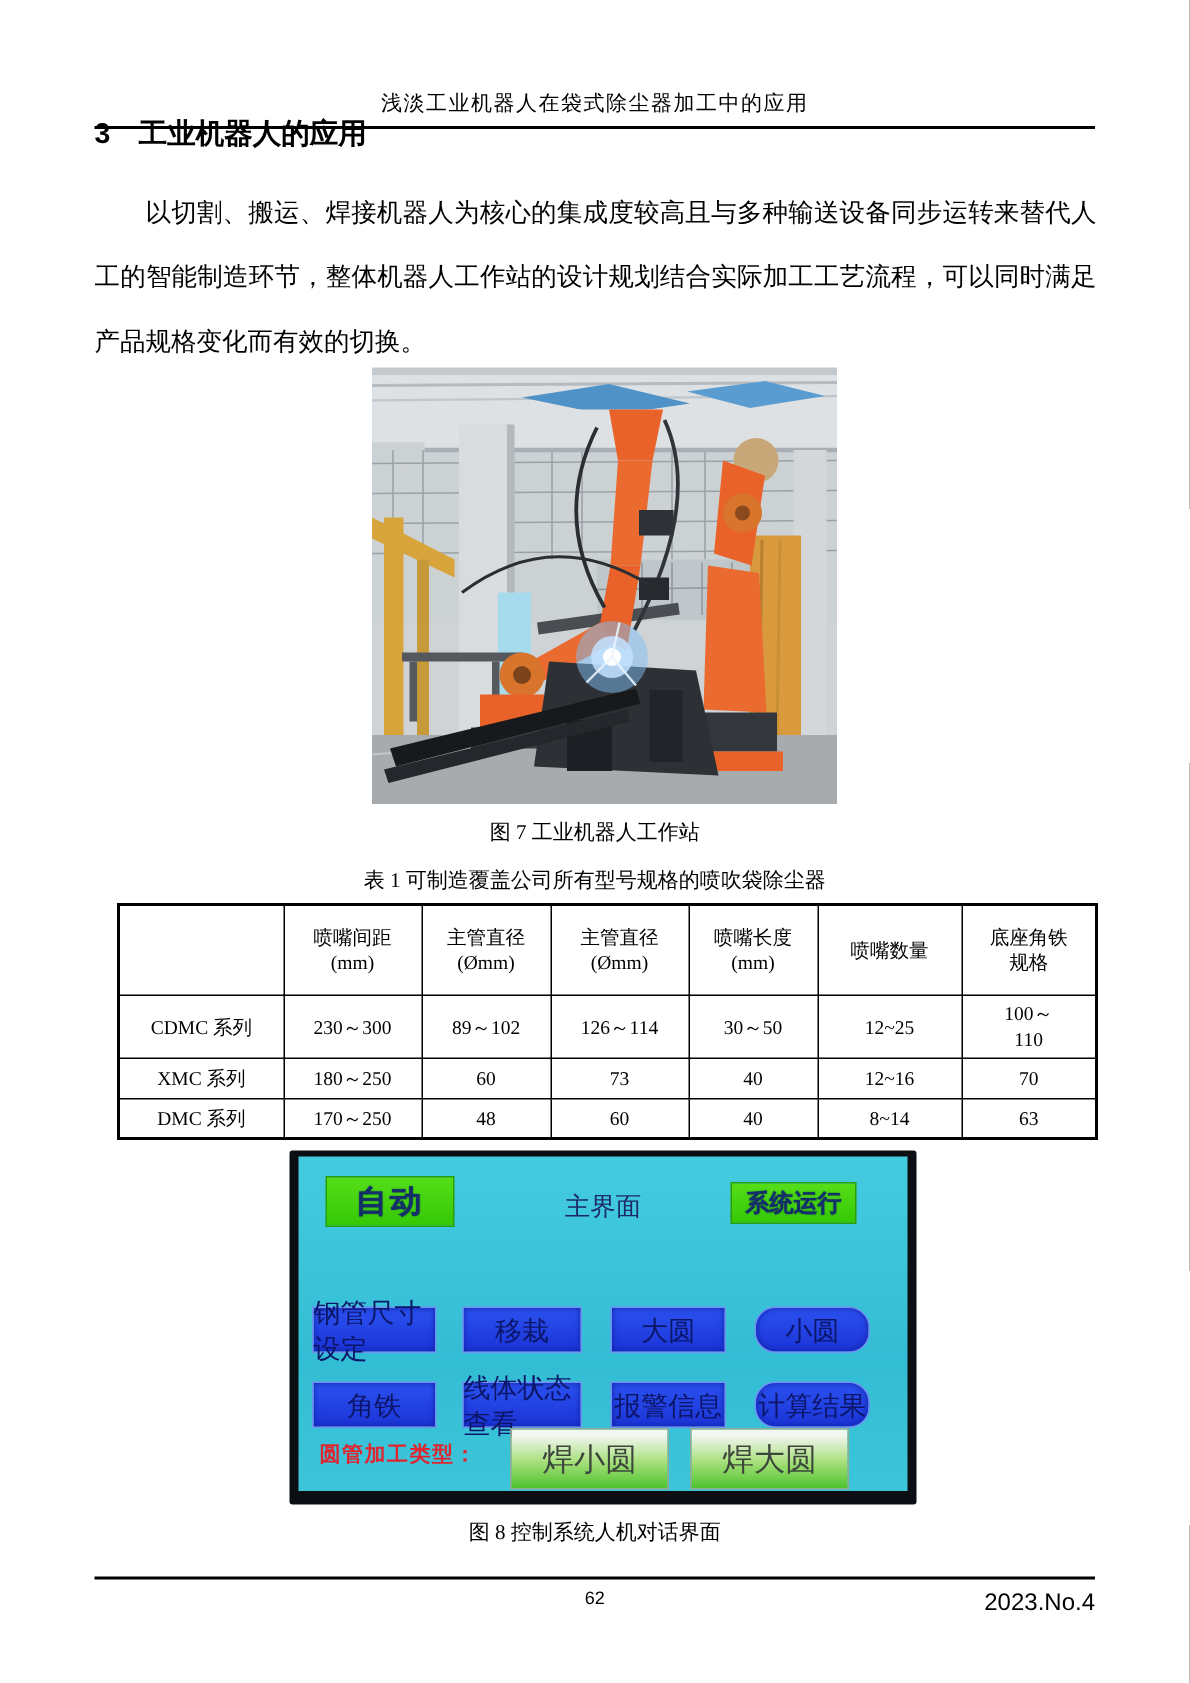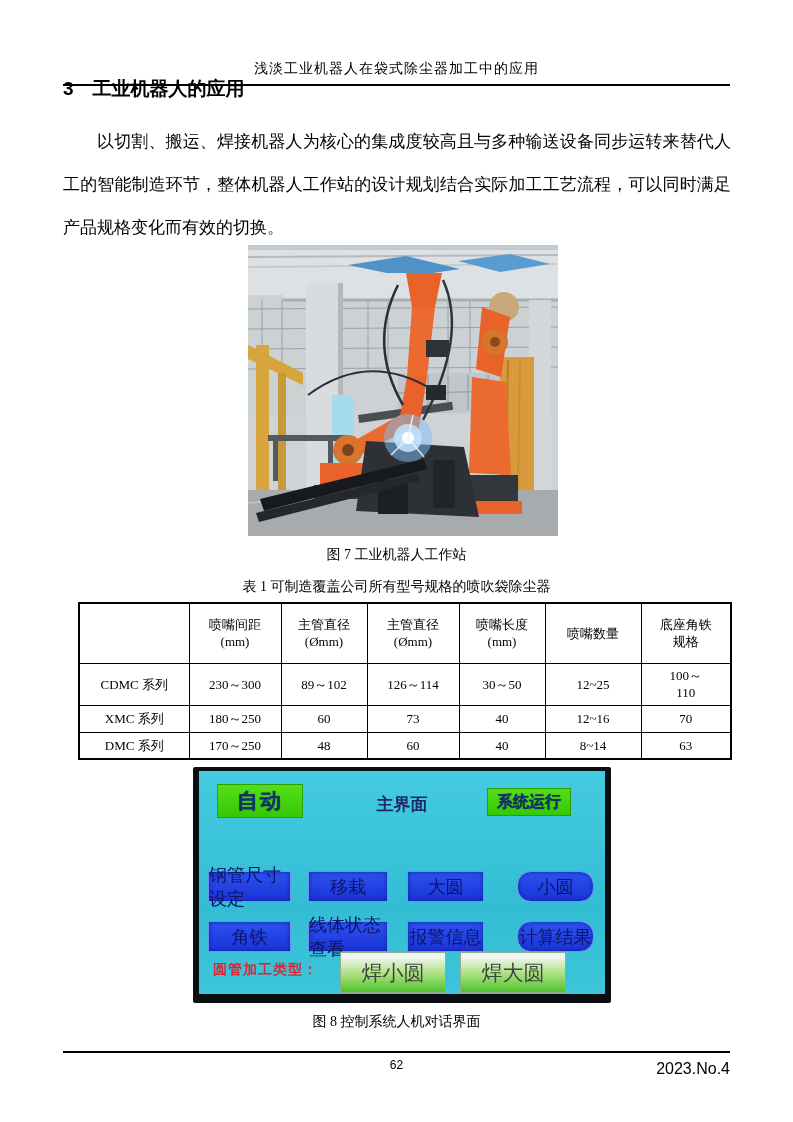--- a/index.html
+++ b/index.html
@@ -64,34 +64,34 @@
     font-family:"Liberation Sans", sans-serif; }
   .hmi-green {
     background:linear-gradient(#55de18,#35c806);
     color:#14306a; font-weight:bold; border:1px solid #2aa004;
     text-shadow:0 0 1px #0a2a50;
   }
   .hmi-auto { left:18px; top:13px; width:86px; height:34px; font-size:21px; letter-spacing:2px; }
   .hmi-run  { left:288px; top:17px; width:84px; height:28px; font-size:16px; }
   .hmi-title {
     position:absolute; left:0; right:0; top:22px; text-align:center;
-    color:#1b2a66; font-size:17px; font-family:"Liberation Sans", sans-serif;font-weight:bold;
+    color:#1b2a66; font-size:17px; font-family:"Liberation Sans", sans-serif;
   }
   .hmi-blue {
     background:linear-gradient(#2b52f0,#1b33d6);
     color:#0c1668; font-size:18px; border:1px solid #6f92f2;
     box-shadow:inset 0 0 4px #1020a0;
     margin-top:44px;
   }
   .hmi-r1 { top:56px; height:31px; }
   .hmi-r2 { top:106px; height:31px; }
   .hmi-x1 { left:9px;   width:83px; }
   .hmi-x2 { left:109px; width:80px; }
   .hmi-x3 { left:208px; width:77px; }
-  .hmi-x4 { left:318px; width:77px;border-radius:14px; }
+  .hmi-x4 { left:304px; width:77px;border-radius:14px; }
   .hmi-type-label {
     position:absolute; left:14px; top:190px;
     color:#e02530; font-weight:bold; font-size:14px; letter-spacing:1px;
     font-family:"Liberation Sans", sans-serif;
   }
   .hmi-weld {
     background:linear-gradient(#f2f6f1 10%, #a8e07c 55%, #4fc32e);
     color:#3c463c; font-size:21px; border:1px solid #8fae8f; top:181px; width:106px; height:41px;
   }
   .hmi-weld-small { left:141px; }

